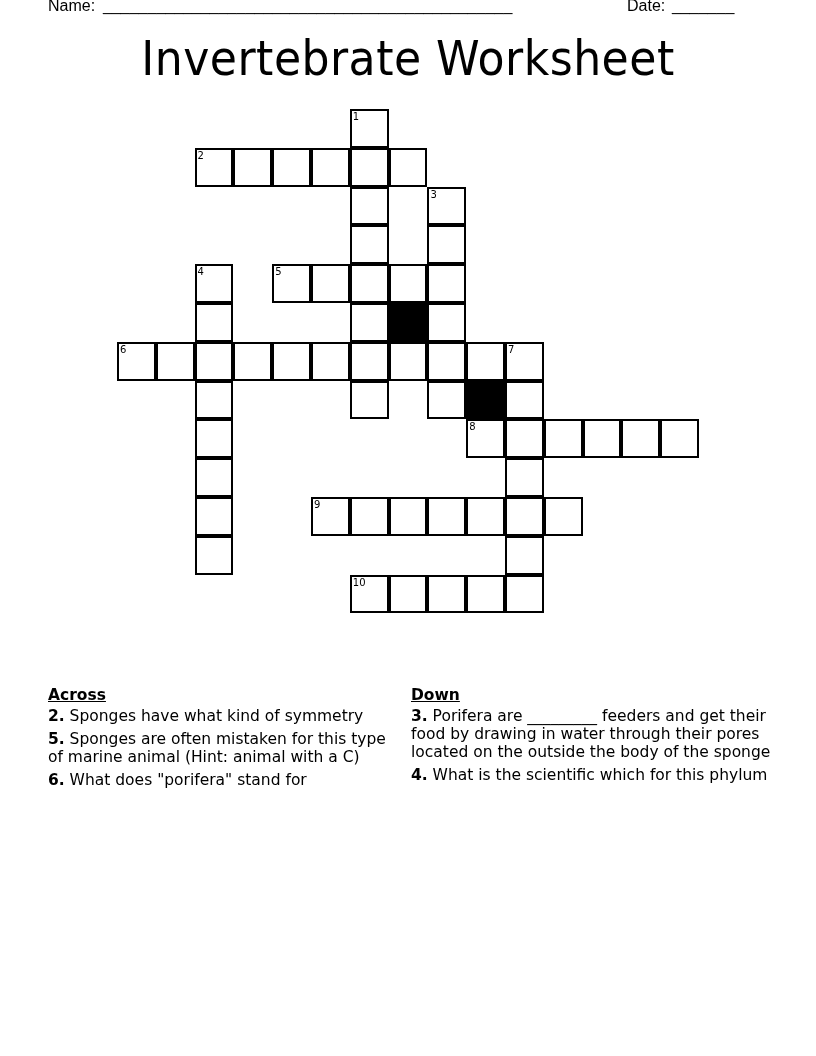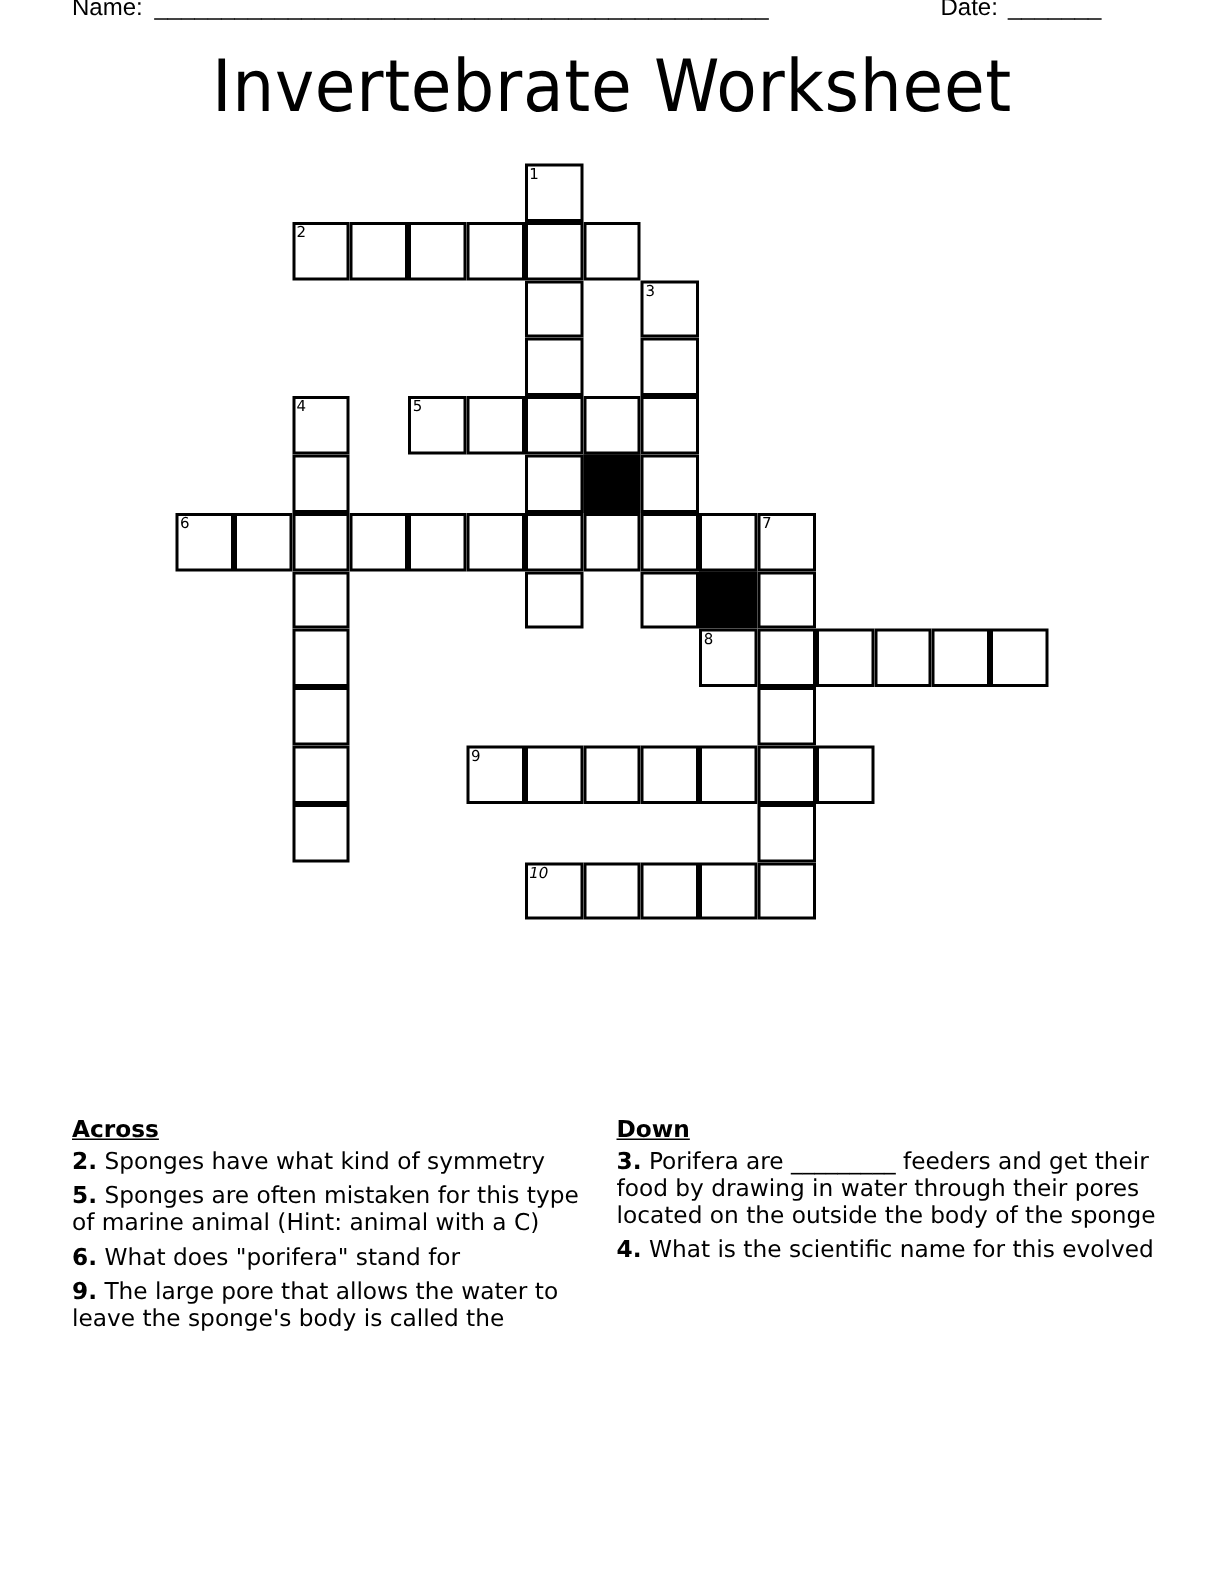--- a/index.html
+++ b/index.html
@@ -12,21 +12,21 @@
   .date-line { position: absolute; left: 672px; top: 0; white-space: pre; }
   .title { position: absolute; top: 30px; left: 0; width: 816px; text-align: center;
     font-family: "DejaVu Sans", sans-serif; font-size: 48px; font-weight: normal;
     letter-spacing: 0.5px; transform: scaleX(0.92); transform-origin: center; }
   .grid { position: absolute; left: 118px; top: 110px; width: 582px; height: 506px; }
   .cell { position: absolute; width: 38.8px; height: 38.8px; box-sizing: border-box;
     border: 2px solid #000; background: #fff; margin-left: -1px; margin-top: -1px; }
   .cell.black { background: #000; }
   .cell .num { position: absolute; left: 1px; top: 0px; font-family: "DejaVu Sans", sans-serif;
     font-size: 10px; line-height: 11px; }
-  .clues { position: absolute; top: 744px; font-family: "DejaVu Sans", sans-serif;
+  .clues { position: absolute; top: 686px; font-family: "DejaVu Sans", sans-serif;
     font-size: 15.5px; line-height: 18px; }
   .clues.across { left: 48px; width: 355px; }
   .clues.down { left: 411px; width: 360px; }
   .clue-heading { font-weight: bold; text-decoration: underline; margin-bottom: 3px; }
   .clue { margin-bottom: 5px; }
   .clue .cnum { font-weight: bold; }
 </style>
 </head>
 <body>
 
@@ -107,34 +107,33 @@
       <span class="num">9</span>
     </div>
     <div class="cell" style="left: 232.8px; top: 388px;"></div>
     <div class="cell" style="left: 271.6px; top: 388px;"></div>
     <div class="cell" style="left: 310.4px; top: 388px;"></div>
     <div class="cell" style="left: 349.2px; top: 388px;"></div>
     <div class="cell" style="left: 388px; top: 388px;"></div>
     <div class="cell" style="left: 426.8px; top: 388px;"></div>
     <div class="cell" style="left: 77.6px; top: 426.8px;"></div>
     <div class="cell" style="left: 388px; top: 426.8px;"></div>
-    <div class="cell" style="left: 232.8px; top: 465.6px; font-style: italic;">
+    <div class="cell" style="left: 232.8px; top: 465.6px;">
       <span class="num">10</span>
     </div>
     <div class="cell" style="left: 271.6px; top: 465.6px;"></div>
     <div class="cell" style="left: 310.4px; top: 465.6px;"></div>
     <div class="cell" style="left: 349.2px; top: 465.6px;"></div>
     <div class="cell" style="left: 388px; top: 465.6px;"></div>
   </div>
 
 <div class="clues across">
   <div class="clue-heading">Across</div>
   <div class="clue"><span class="cnum">2.</span><span> Sponges have what kind of symmetry</span></div>
   <div class="clue"><span class="cnum">5.</span><span> Sponges are often mistaken for this type of marine animal (Hint: animal with a C)</span></div>
   <div class="clue"><span class="cnum">6.</span><span> What does "porifera" stand for</span></div>
-  <div class="clue"><span class="cnum">9.</span><span> The large pore that allows the water to leave the sponge's body is called the</span></div>
 </div>
 
 <div class="clues down">
   <div class="clue-heading">Down</div>
   <div class="clue"><span class="cnum">3.</span><span> Porifera are _________ feeders and get their food by drawing in water through their pores located on the outside the body of the sponge</span></div>
-  <div class="clue"><span class="cnum">4.</span><span> What is the scientific name for this evolved</span></div>
+  <div class="clue"><span class="cnum">4.</span><span> What is the scientific which for this phylum</span></div>
 </div>
 
 </body></html>

